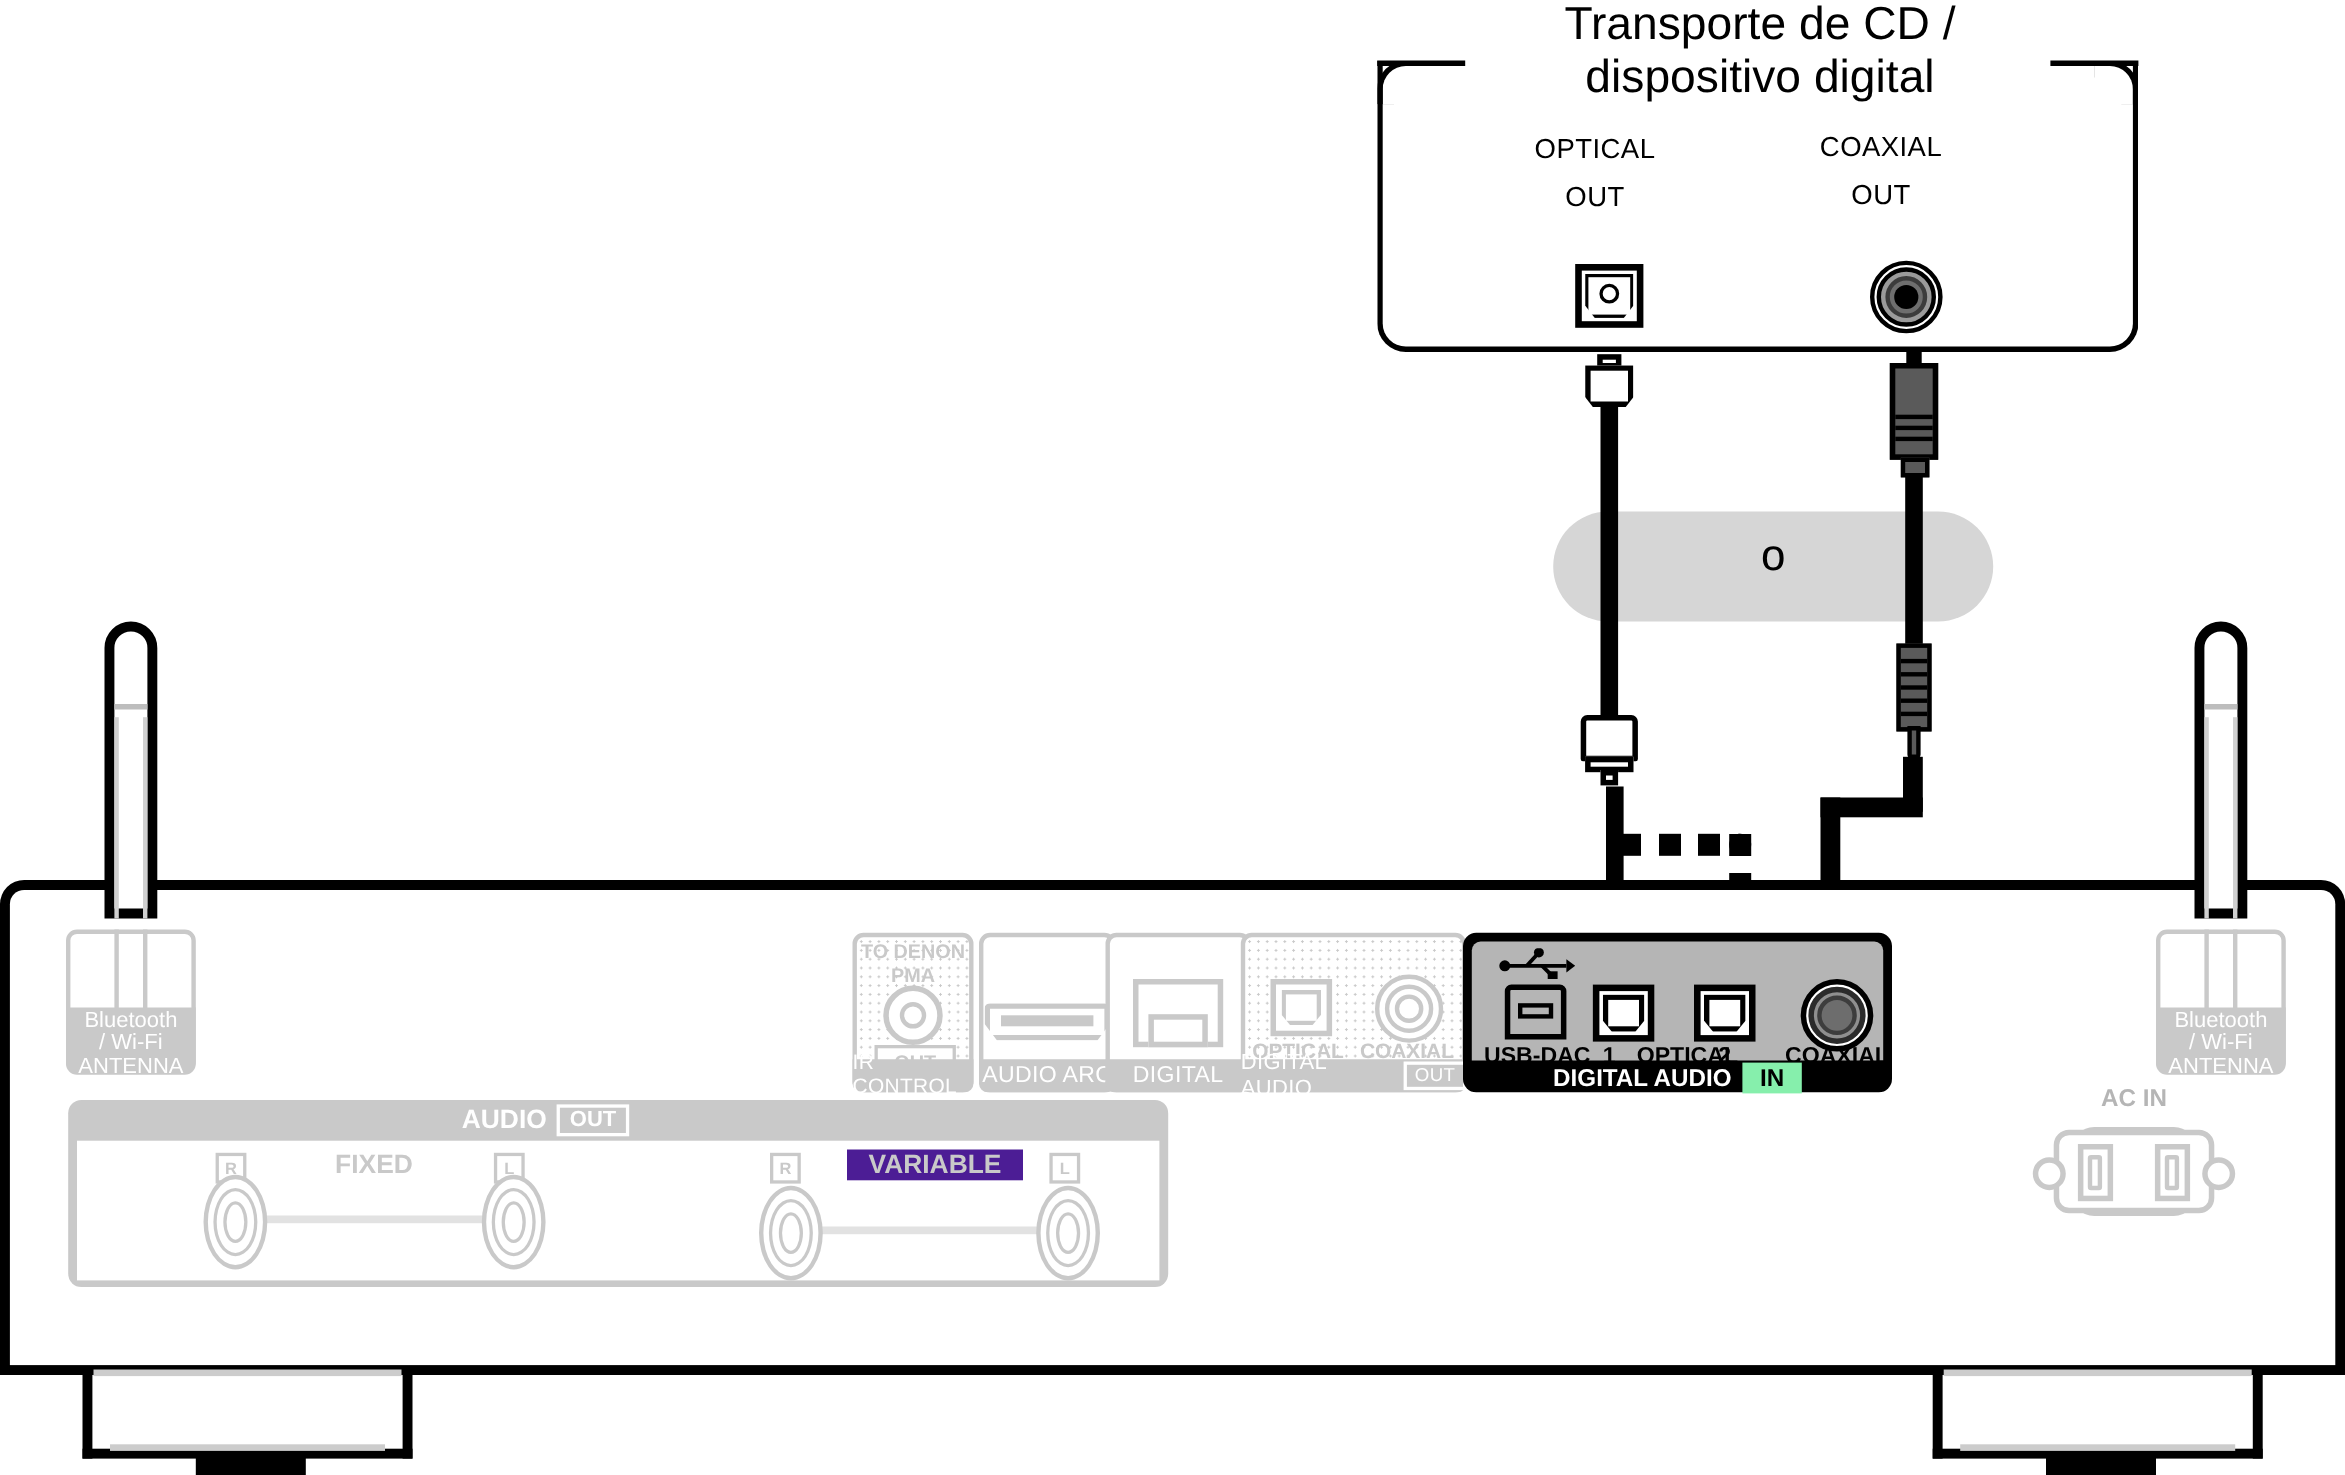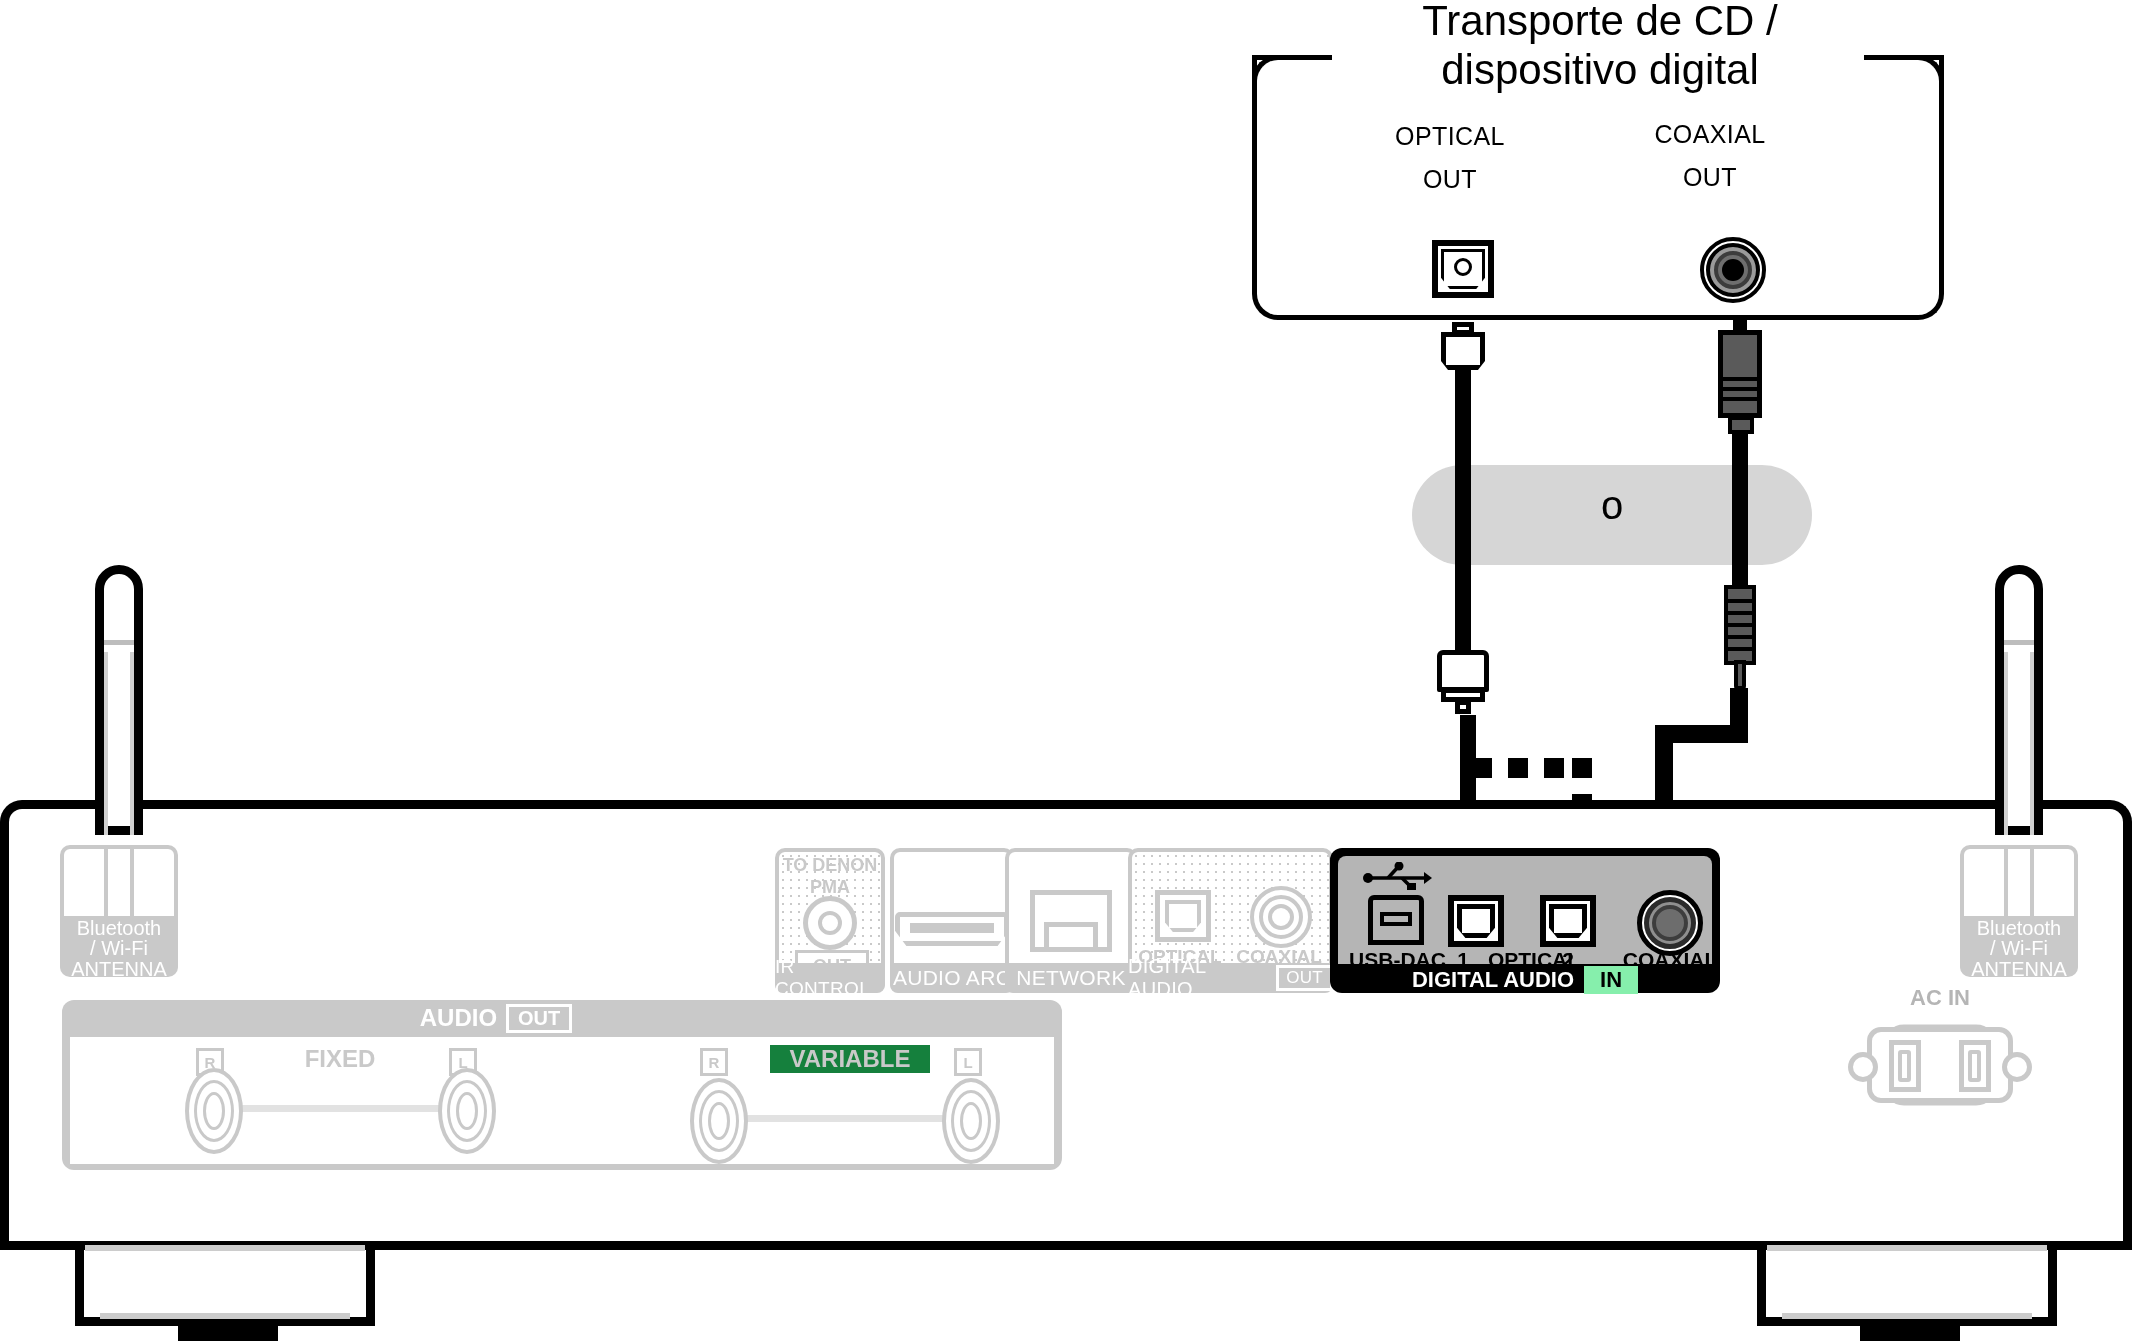--- a/index.html
+++ b/index.html
@@ -296,21 +296,21 @@
   <div class="pblk-cap" style="left:775px;top:963px;width:110px;height:30px;border-radius:0 0 8px 8px;font-size:19px;">IR CONTROL</div>
 
   <div class="pblk-body" style="left:890px;top:848px;width:124px;height:145px;"></div>
   <div class="abs" id="hdmi-p"></div>
   <div class="abs" id="hdmi-i"></div>
   <div class="pblk-cap" style="left:890px;top:963px;width:124px;height:30px;border-radius:0 0 8px 8px;font-size:21px;">AUDIO ARC</div>
 
   <div class="pblk-body" style="left:1005px;top:848px;width:132px;height:145px;"></div>
   <div class="abs" id="net-j1"></div>
   <div class="abs" id="net-j2"></div>
-  <div class="pblk-cap" style="left:1005px;top:963px;width:132px;height:30px;border-radius:0 0 8px 8px;font-size:21px;">NETWORK</div>
+  <div class="pblk-cap" style="left:1005px;top:963px;width:132px;height:30px;border-radius:0 0 8px 8px;font-size:21px;">DIGITAL</div>
 
   <div class="pblk-body dots" style="left:1128px;top:848px;width:205px;height:145px;"></div>
   <div class="abs" id="dout-opt"></div>
   <div class="abs" id="dout-opt-i"></div>
   <div class="dout-cox" style="left:1250px;top:886px;width:62px;height:62px;"></div>
   <div class="dout-cox" style="left:1259px;top:895px;width:44px;height:44px;"></div>
   <div class="dout-cox" style="left:1268px;top:904px;width:26px;height:26px;"></div>
   <div class="abs gtxt" style="left:1130px;top:946px;width:100px;text-align:center;font-size:19px;">OPTICAL</div>
   <div class="abs gtxt" style="left:1228px;top:946px;width:102px;text-align:center;font-size:19px;">COAXIAL</div>
   <div class="pblk-cap" style="left:1128px;top:963px;width:205px;height:30px;border-radius:0 0 8px 8px;font-size:20px;gap:7px;display:flex;">
@@ -359,21 +359,21 @@
     <span>AUDIO</span>
     <span id="aout-in">OUT</span>
   </div>
   <div class="abs dots" id="aout-field"></div>
 
   <div class="abs gbox" style="left:196px;top:1048px;width:22px;height:22px;font-size:15px;background:#fff;">R</div>
   <div class="abs gtxt" style="left:280px;top:1045px;width:120px;text-align:center;font-size:24px;background:#fff;">FIXED</div>
   <div class="abs gbox" style="left:449px;top:1048px;width:22px;height:22px;font-size:15px;background:#fff;">L</div>
 
   <div class="abs gbox" style="left:700px;top:1048px;width:22px;height:22px;font-size:15px;background:#fff;">R</div>
-  <div class="abs gtxt" style="left:770px;top:1045px;width:160px;text-align:center;font-size:24px;background:#15803d;">VARIABLE</div>
+  <div class="abs gtxt" style="left:770px;top:1045px;width:160px;text-align:center;font-size:24px;background:#4c1d95;">VARIABLE</div>
   <div class="abs gbox" style="left:954px;top:1048px;width:22px;height:22px;font-size:15px;background:#fff;">L</div>
 
   <div class="rca-bar" style="left:210px;top:1105px;width:230px;"></div>
   <div class="rca-bar" style="left:716px;top:1115px;width:230px;"></div>
 
   <div class="rca" style="left:185px;top:1068px;width:58px;height:86px;"></div>
   <div class="rca2" style="left:194px;top:1080px;width:40px;height:62px;"></div>
   <div class="rca3" style="left:203px;top:1092px;width:22px;height:38px;"></div>
 
   <div class="rca" style="left:438px;top:1068px;width:58px;height:86px;"></div>

